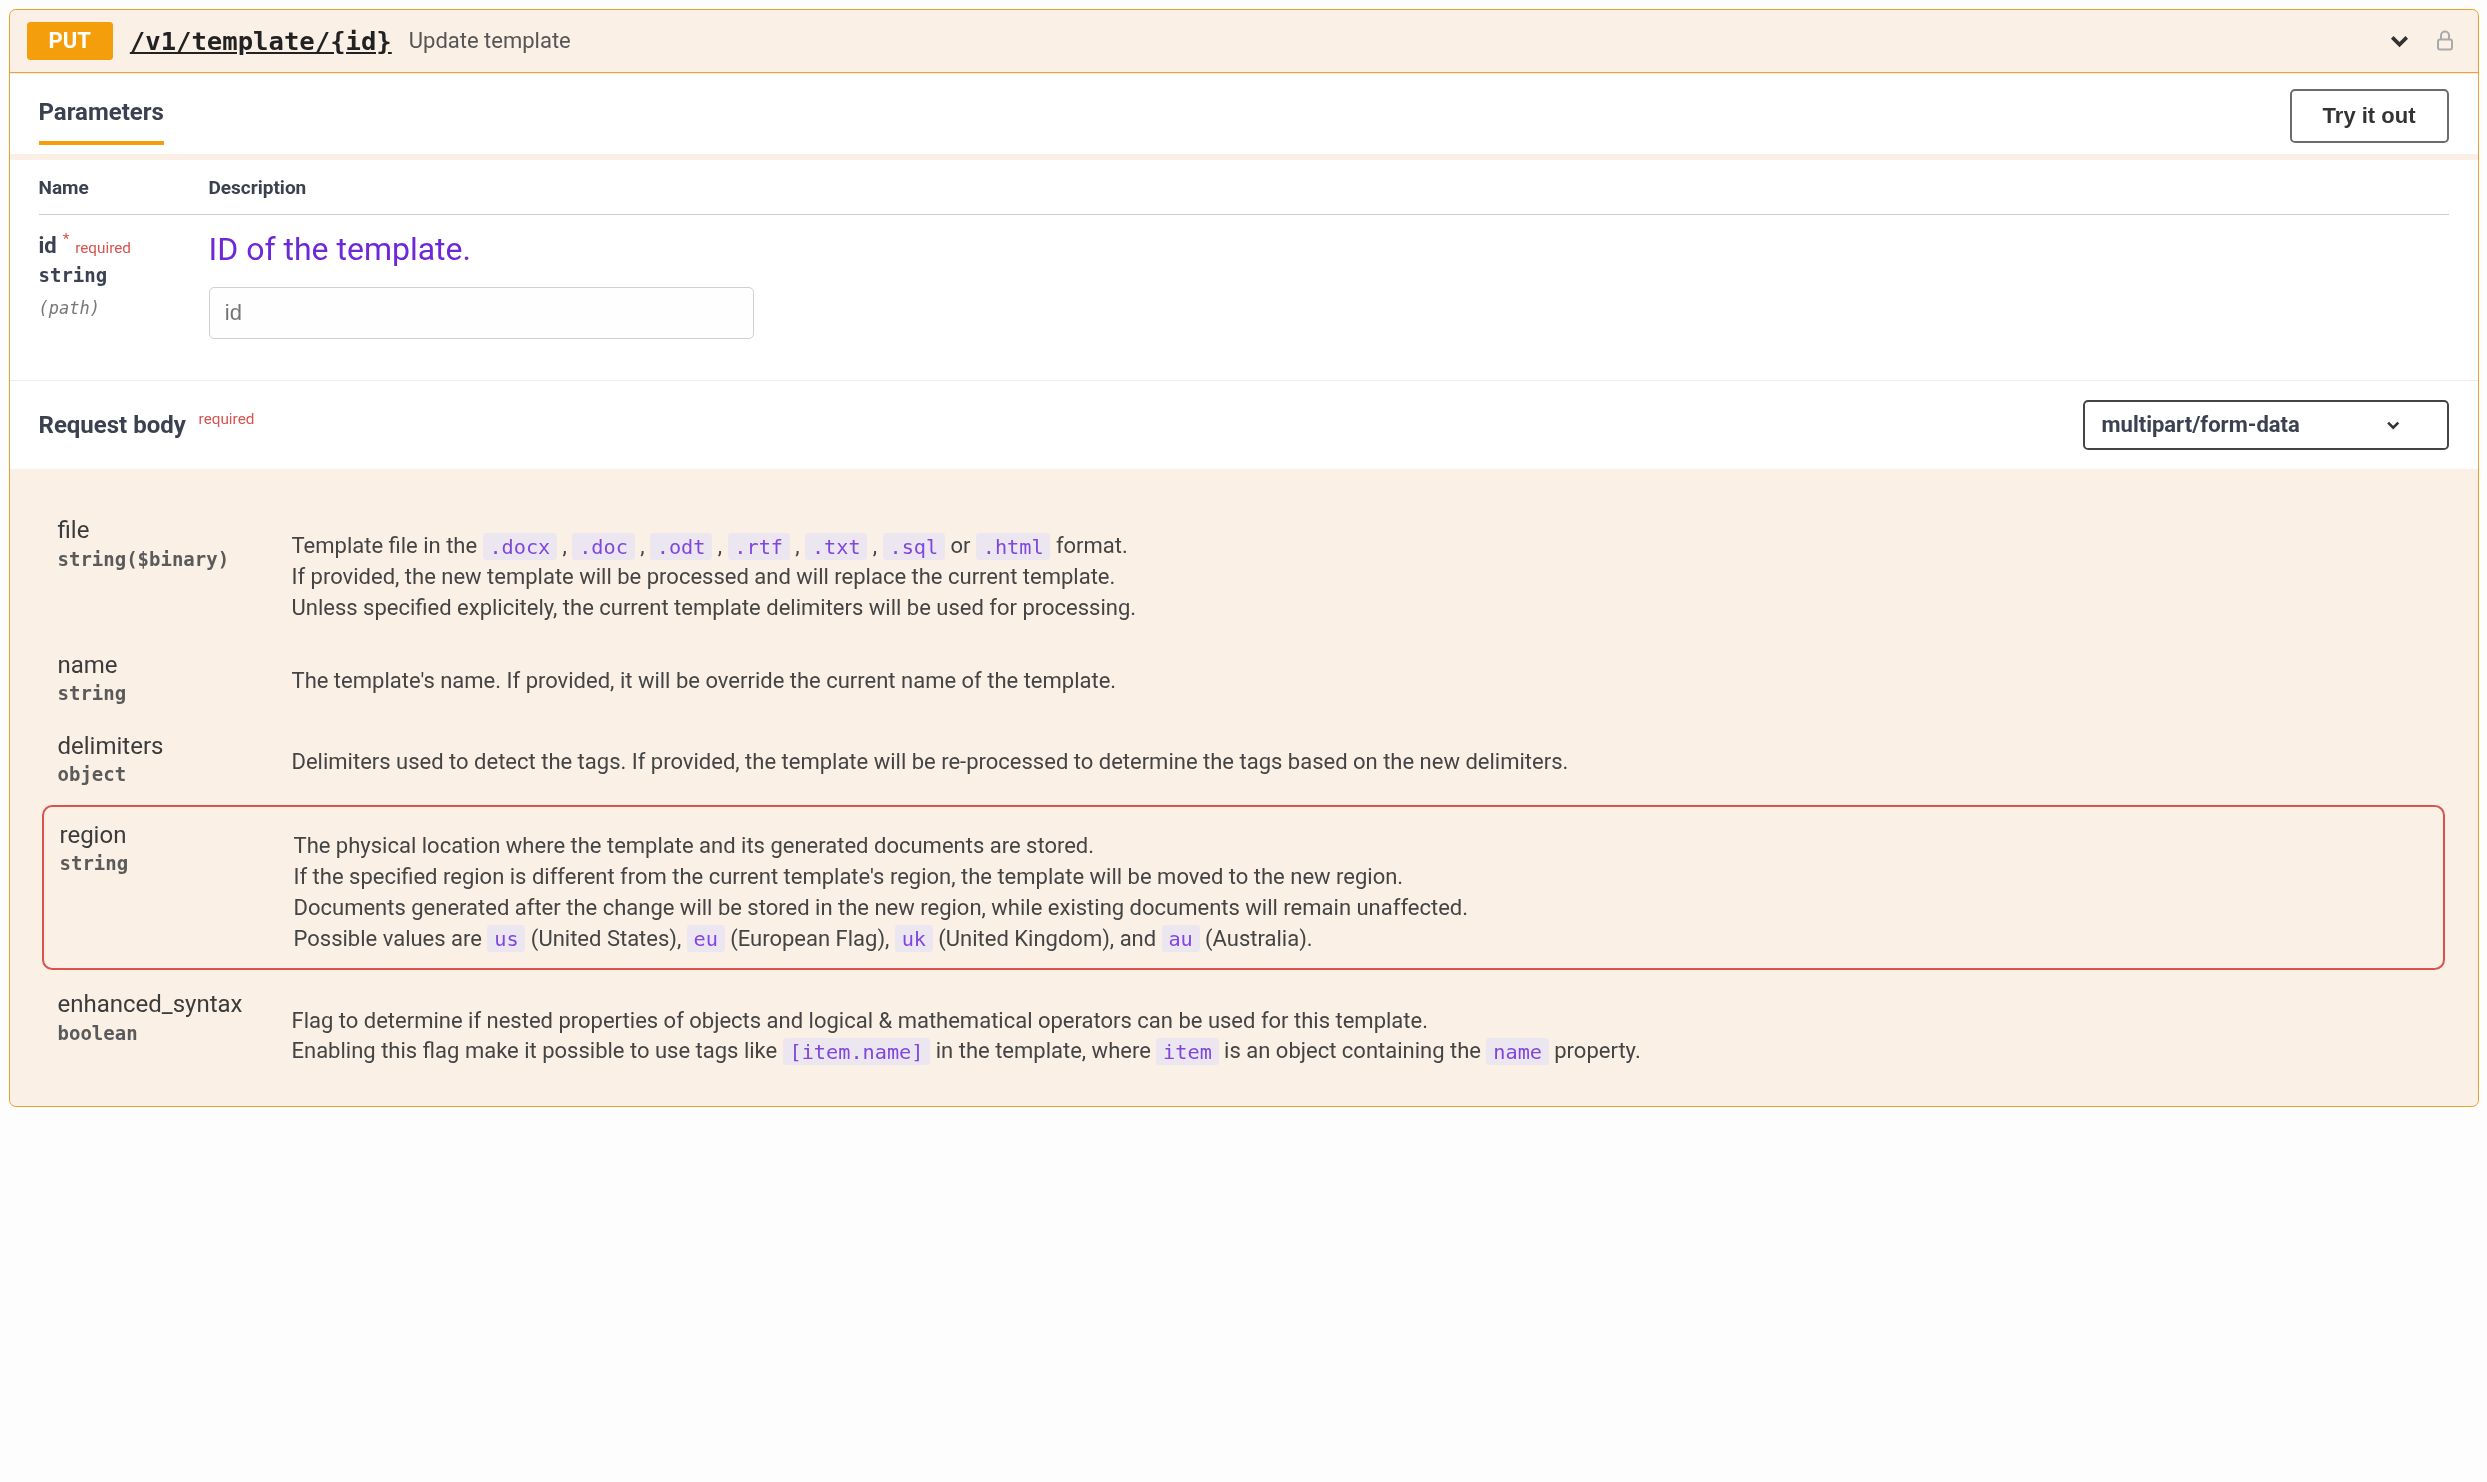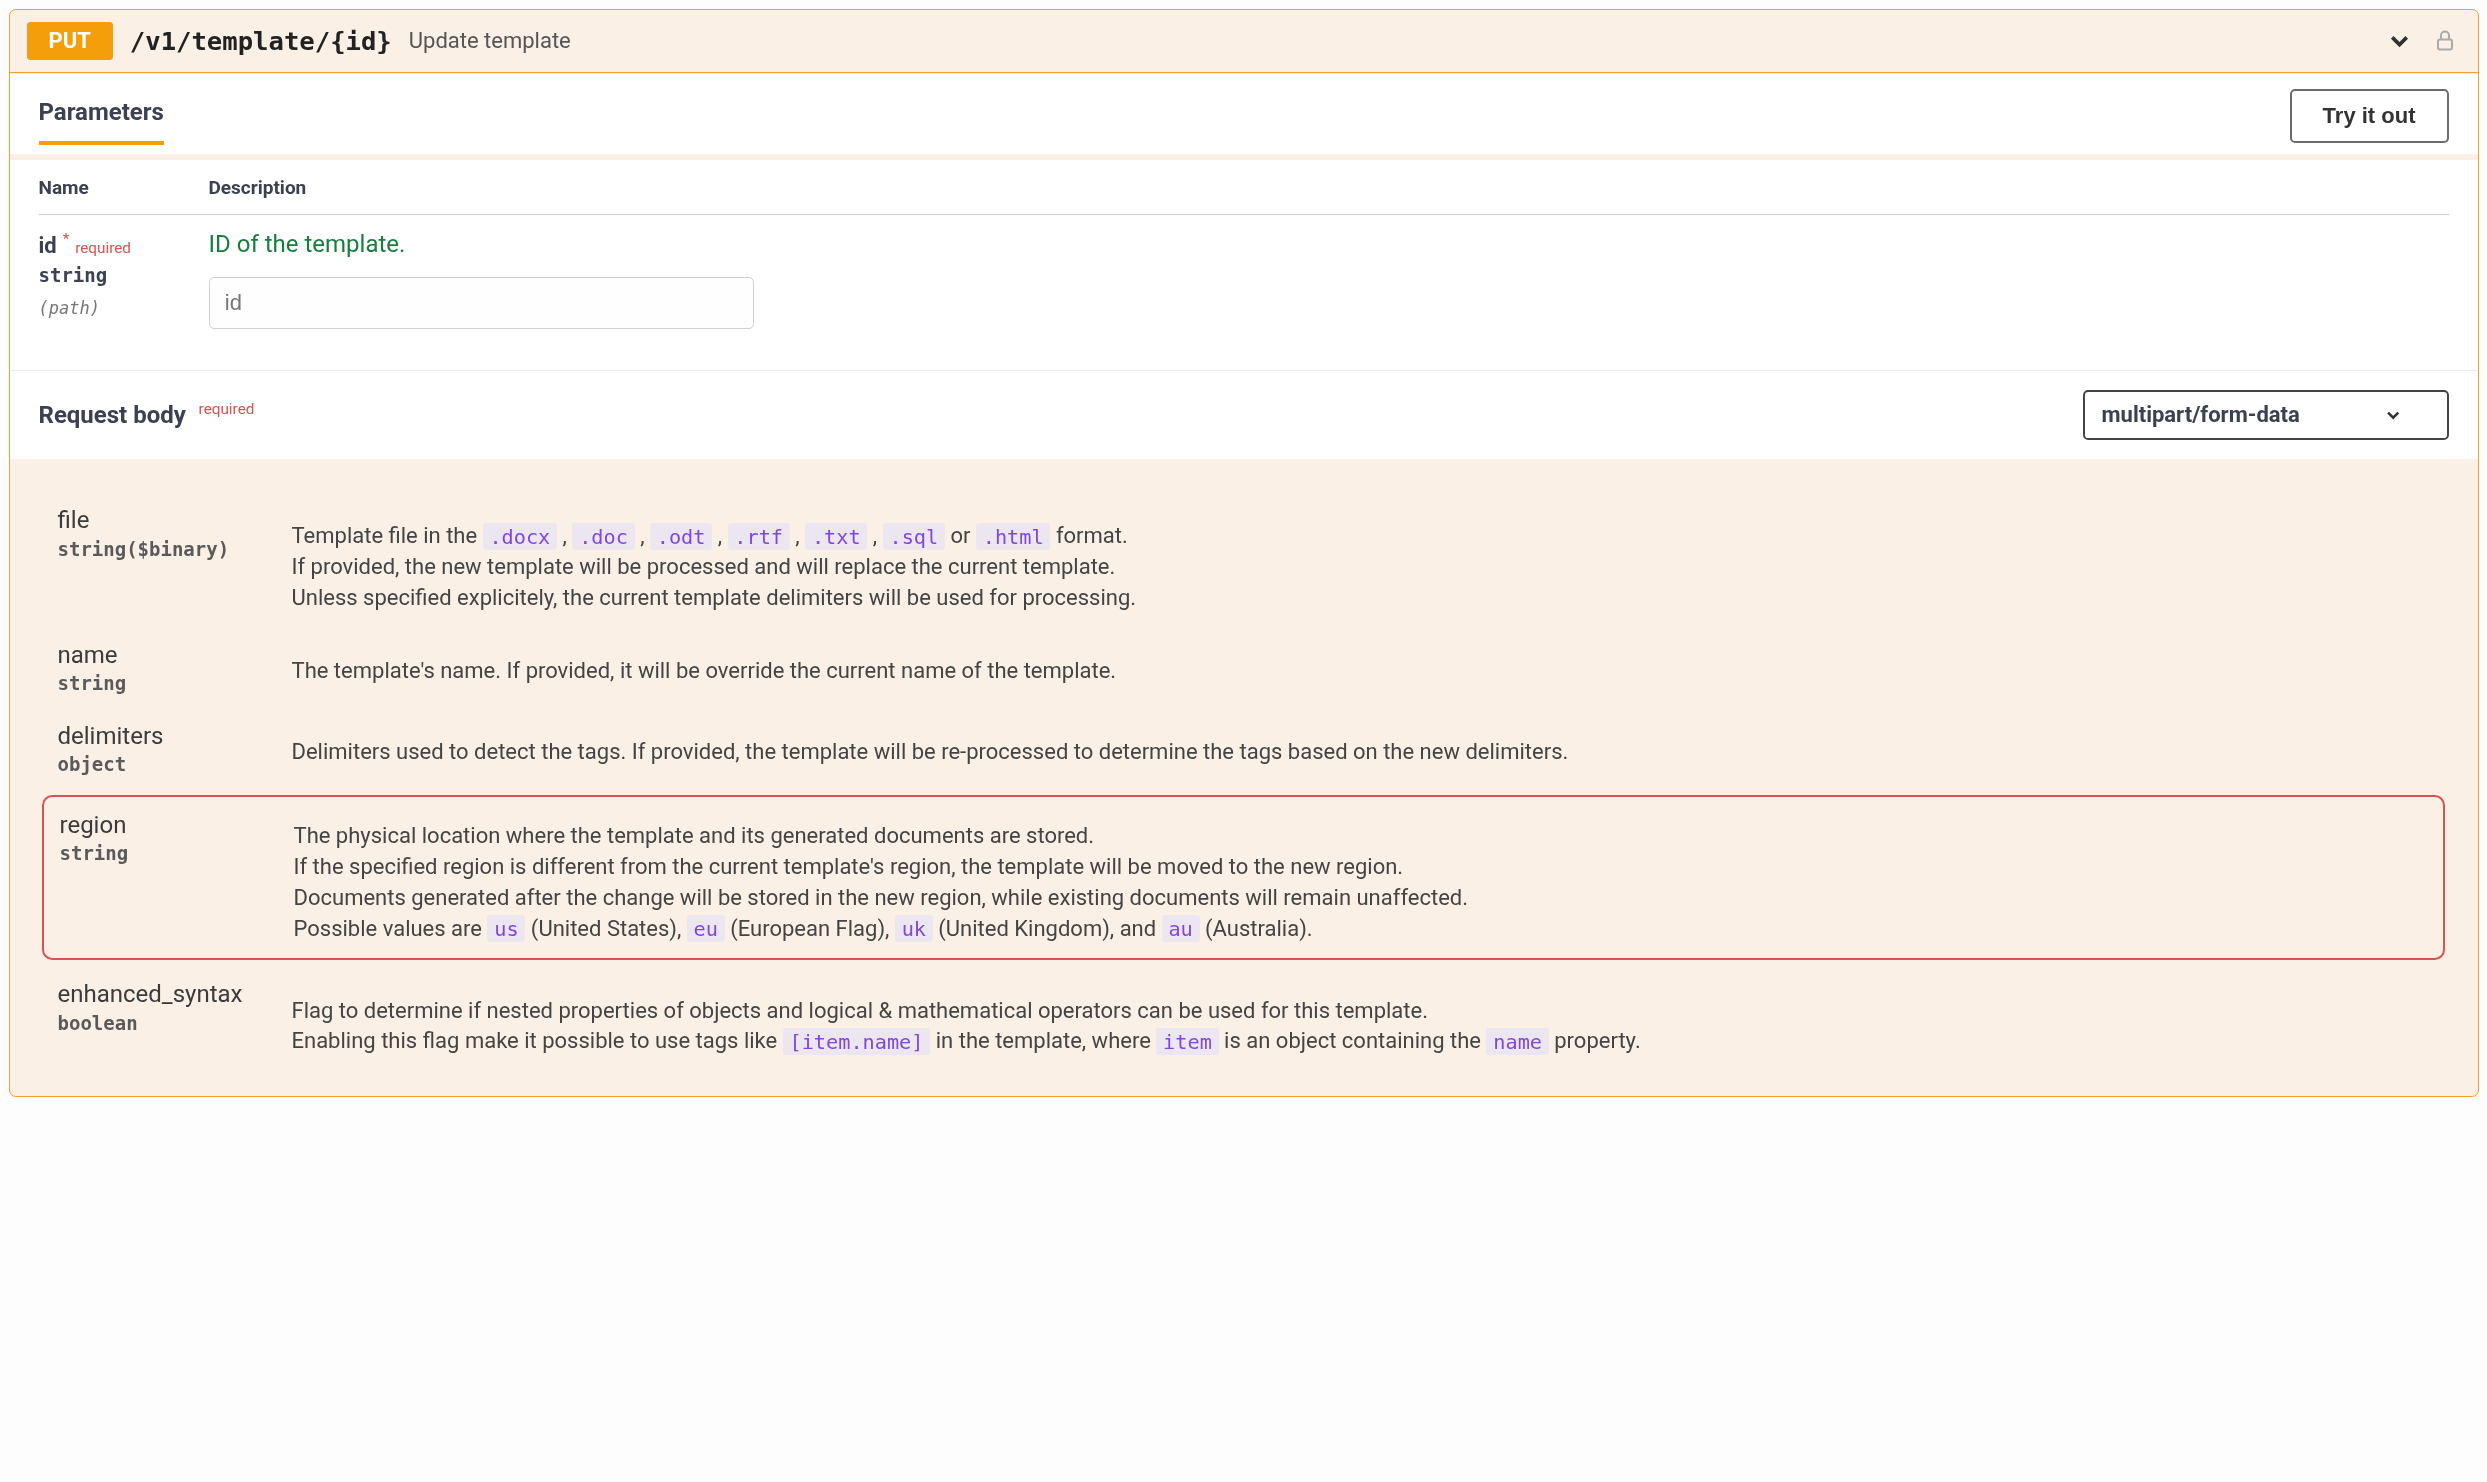--- a/index.html
+++ b/index.html
@@ -31,20 +31,21 @@
     padding: 6.8px 22px;
     border-radius: 3.4px;
     margin-right: 17px;
   }
   .path {
     font-family: ui-monospace, "SFMono-Regular", Menlo, Consolas, monospace;
     font-weight: 700;
     font-size: 25.6px;
     color: #222;
     margin-right: 17px;
+    text-decoration: underline;
   }
   .summary {
     color: #555;
     font-size: 22px;
   }
   .header-right {
     position: absolute;
     right: 20.4px;
     top: 50%;
     transform: translateY(-50%);
@@ -121,21 +122,21 @@
     margin-top: 5.1px;
   }
   .ploc {
     display:block;
     font-family: ui-monospace, Menlo, Consolas, monospace;
     font-style: italic;
     color: #777;
     font-size: 17px;
     margin-top: 12px;
   }
-  .pdesc { font-size: 24px; color: #15803d; }
+  .pdesc { font-size: 32px; color: #6d28d9; }
   .id-input {
     margin-top: 19px;
     width: 545px;
     padding: 12px 15.3px;
     font-size: 22px;
     border: 1.7px solid #d0d0d0;
     border-radius: 5.1px;
     color: #888;
     background:#fefefe;
   }

